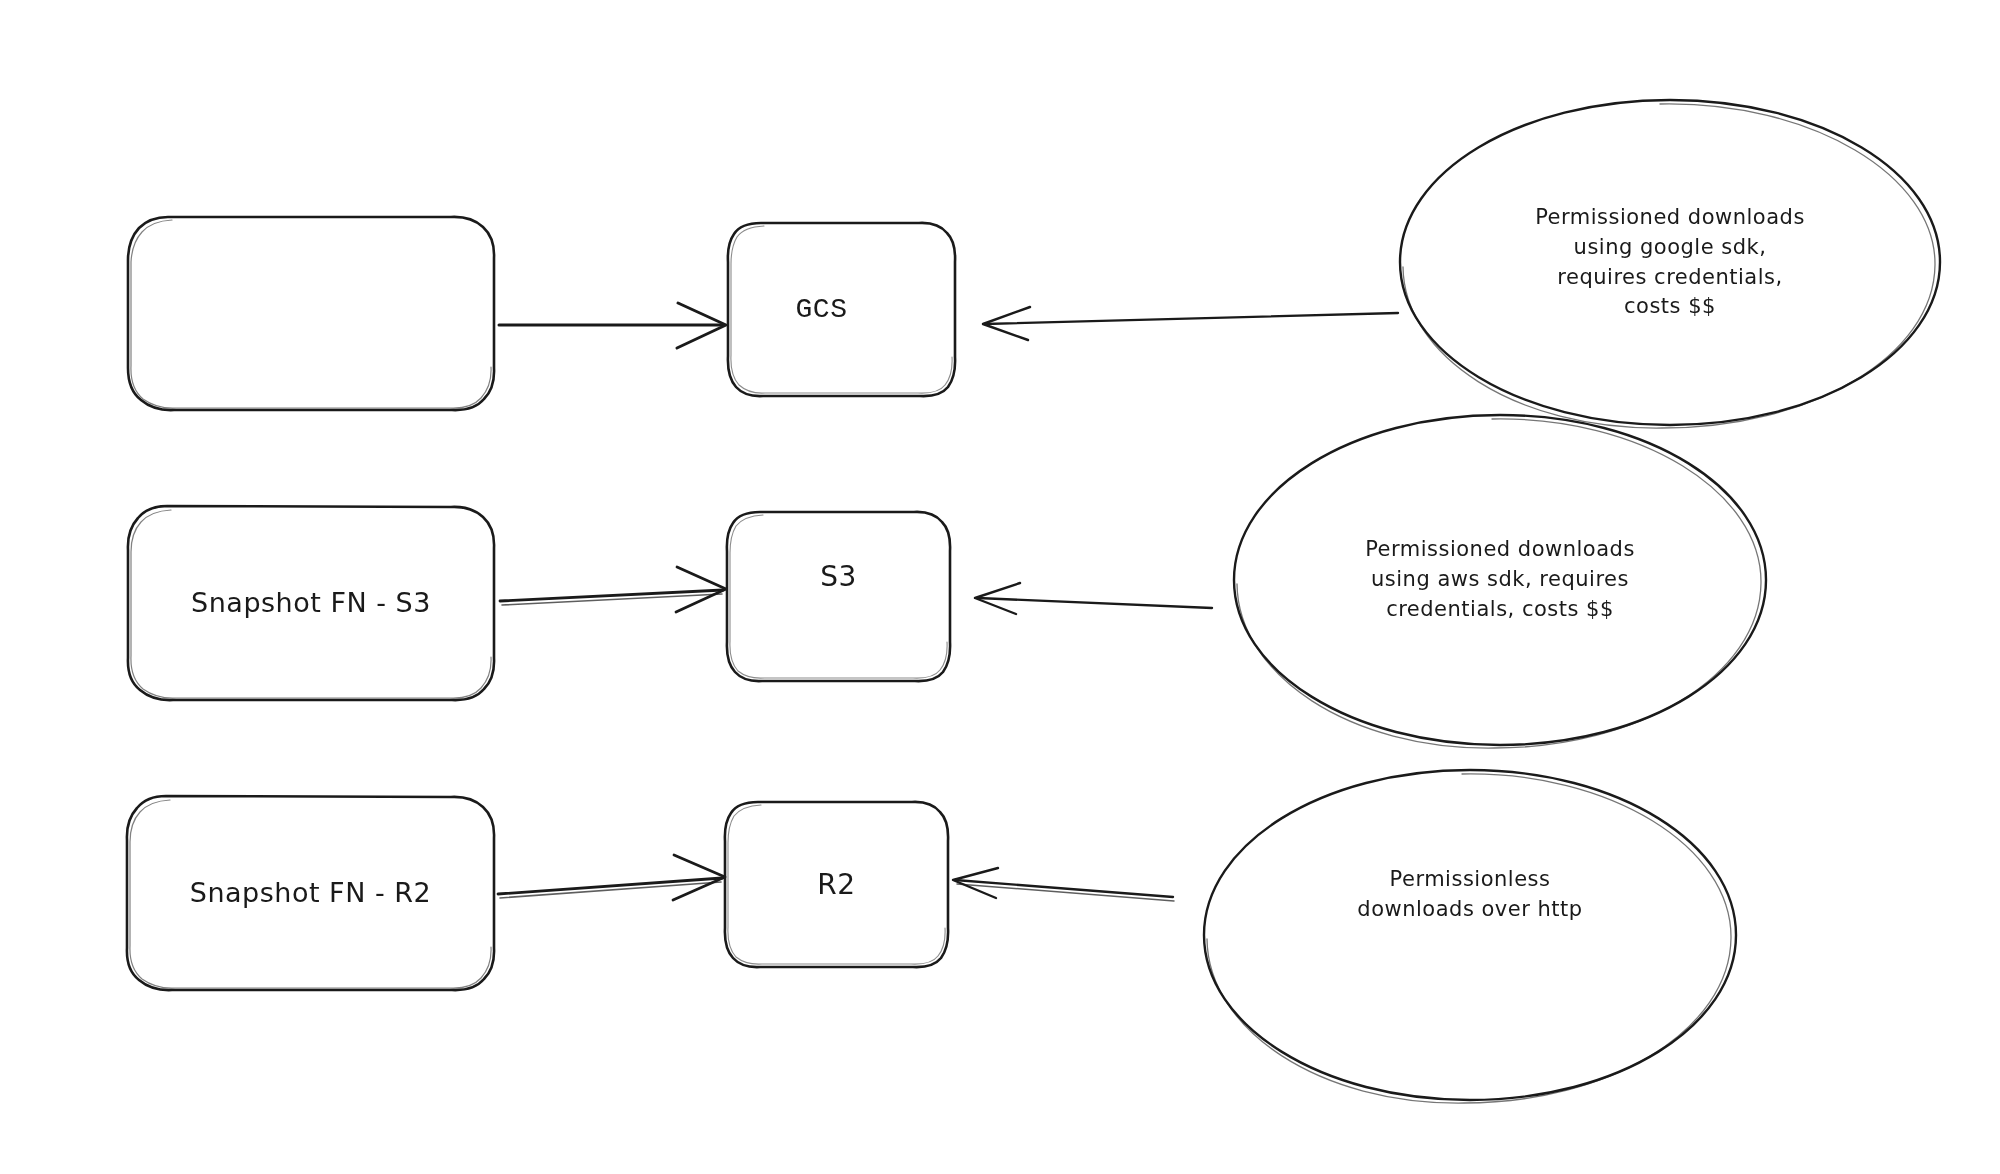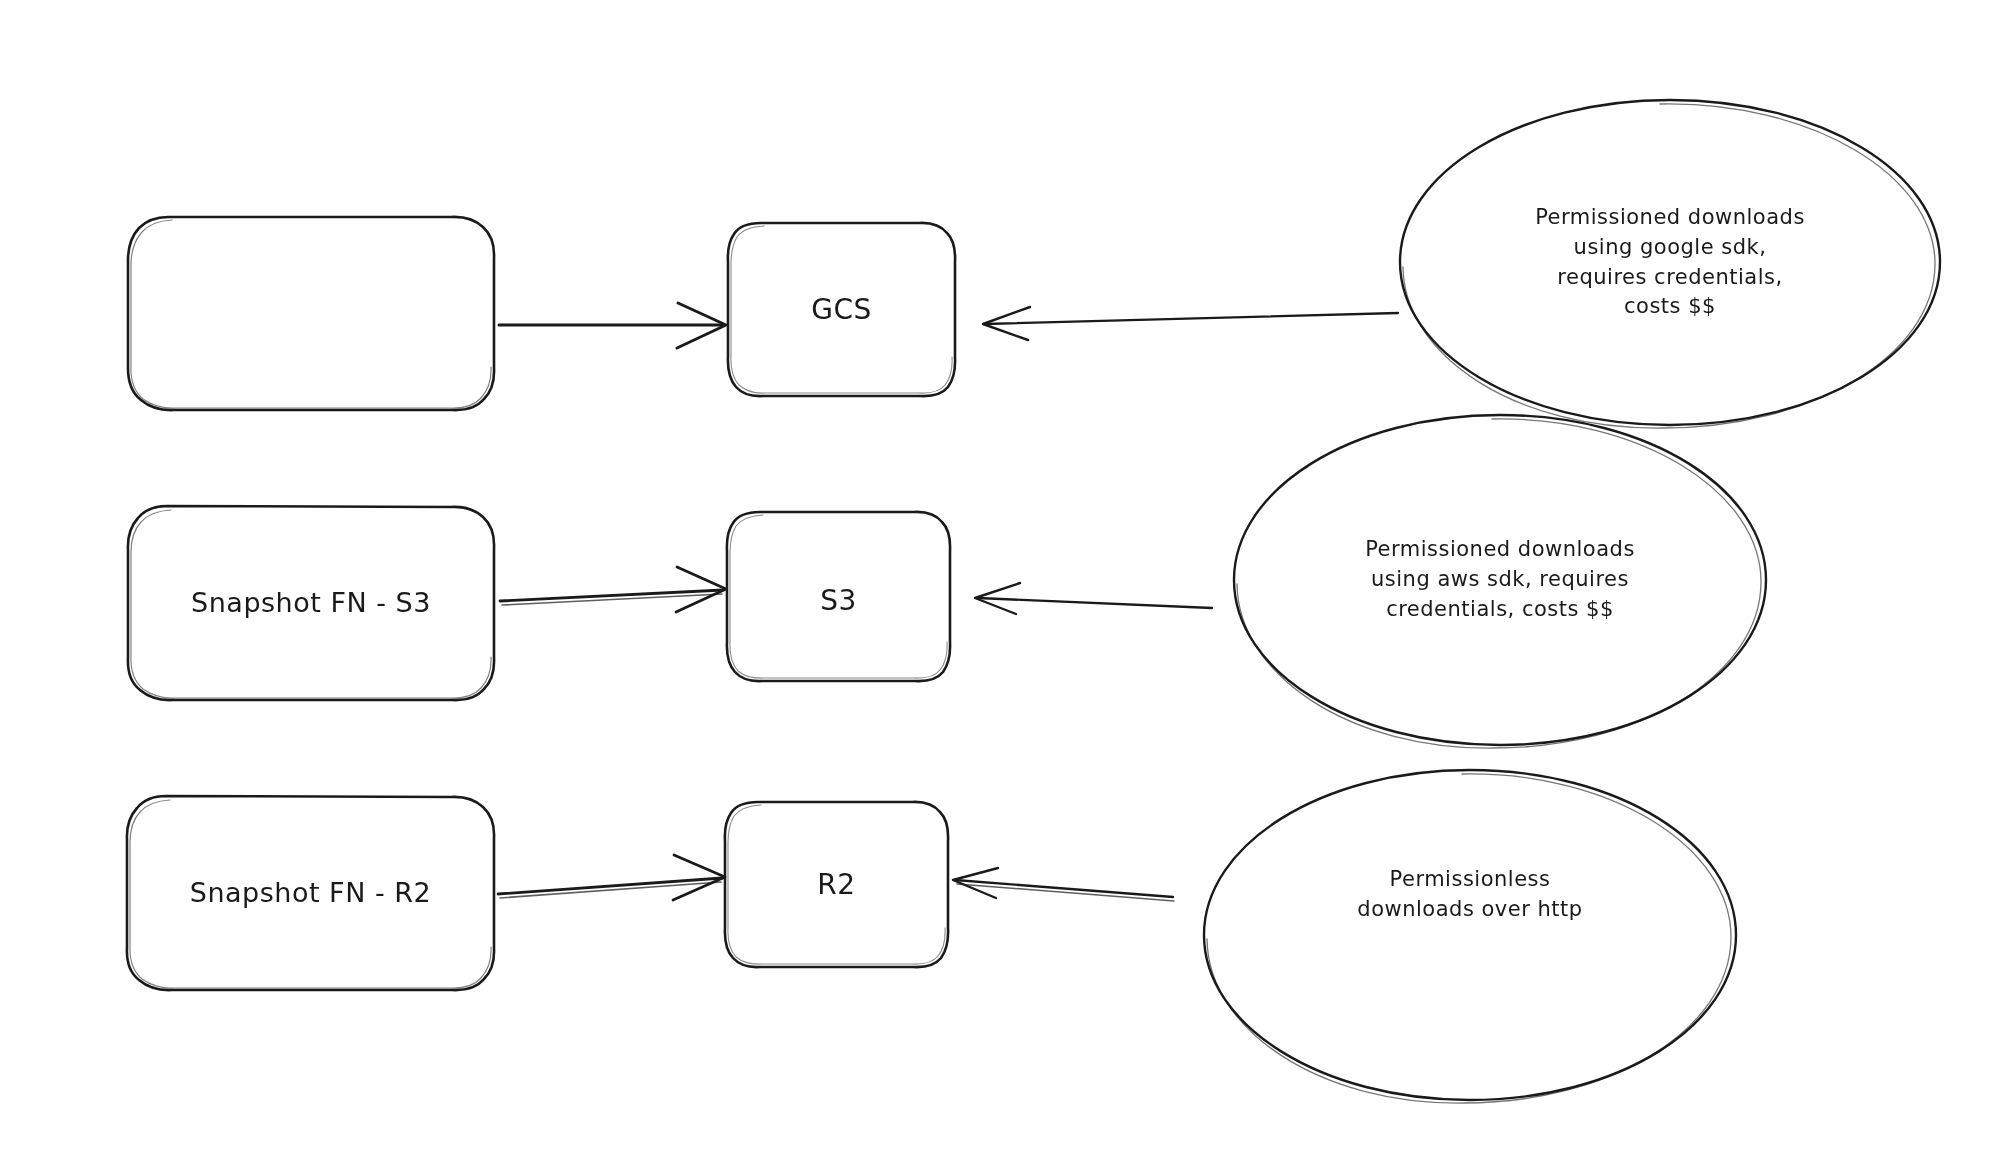--- a/index.html
+++ b/index.html
@@ -183,30 +183,30 @@
         <path stroke-width="1.3" opacity="0.6" d="M1462 774
                  C1610 771 1732 847 1731 938
                  C1730 1030 1610 1103 1464 1103
                  C1320 1105 1208 1030 1207 939"></path>
       </g>
 
     </g>
   </svg>
 
 
-  <div class="node-label store-label" style="left:728px; top:223px; width:227px; height:173px;">GCS</div>
+  <div class="node-label store-label" style="left:708px; top:223px; width:227px; height:173px;font-family:Liberation Mono, monospace;">GCS</div>
 
   <div class="note-label" style="left:1400px; top:100px; width:540px; height:325px;">Permissioned downloads
 using google sdk,
 requires credentials,
 costs $$</div>
 
   <div class="node-label fn-label" style="left:128px; top:506px; width:366px; height:194px;">Snapshot FN - S3</div>
 
-  <div class="node-label store-label" style="left:727px; top:516px; width:223px; height:169px;">S3</div>
+  <div class="node-label store-label" style="left:727px; top:492px; width:223px; height:169px;">S3</div>
 
   <div class="note-label" style="left:1234px; top:415px; width:532px; height:330px;">Permissioned downloads
 using aws sdk, requires
 credentials, costs $$</div>
 
   <div class="node-label fn-label" style="left:127px; top:796px; width:367px; height:194px;">Snapshot FN - R2</div>
 
   <div class="node-label store-label" style="left:725px; top:802px; width:223px; height:165px;text-align:center;">R2</div>
 
   <div class="note-label" style="left:1204px; top:730px; width:532px; height:330px;">Permissionless

